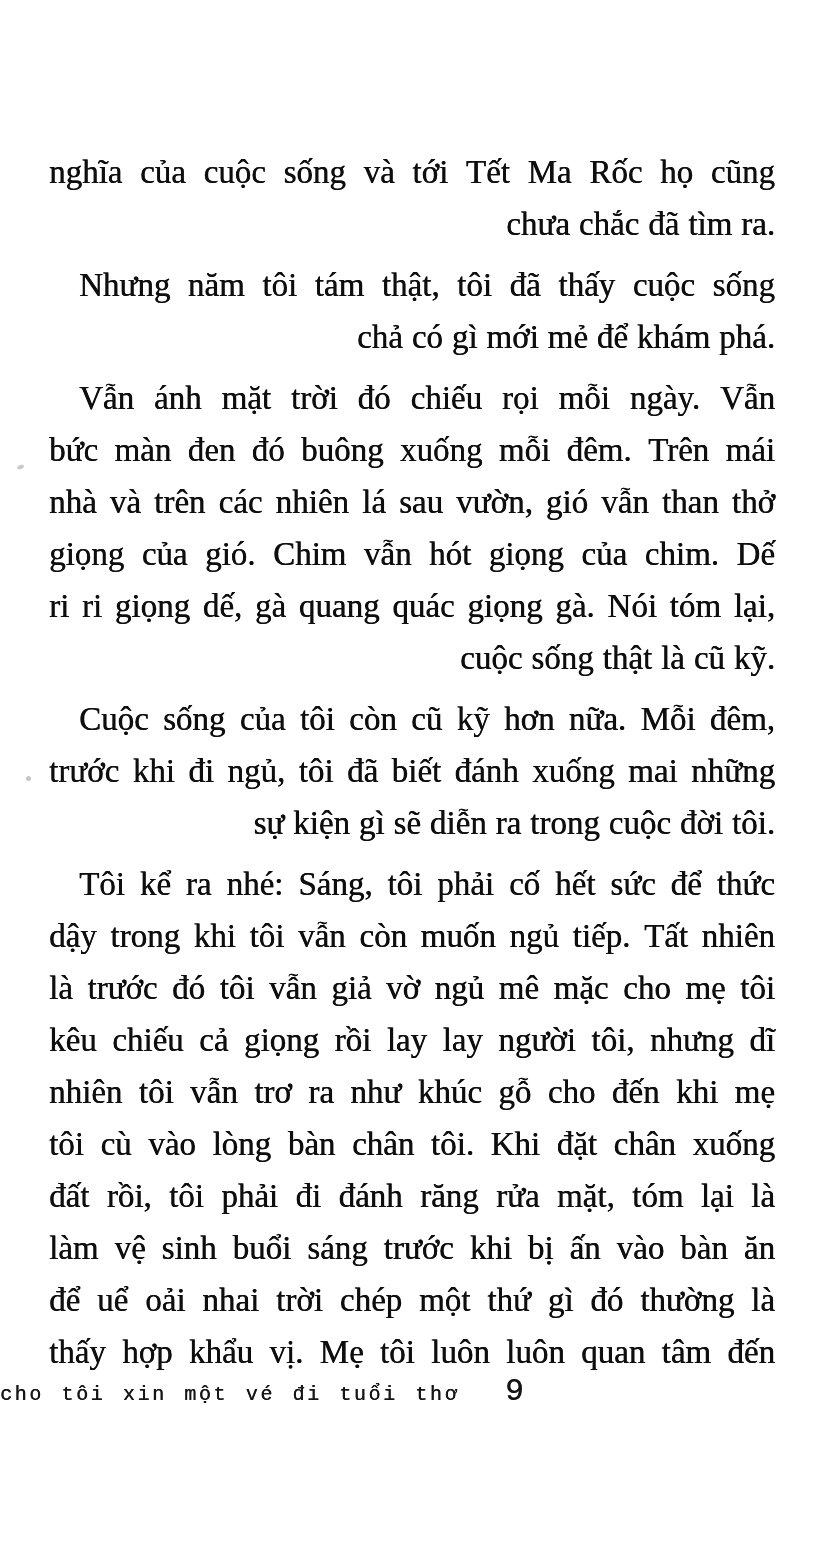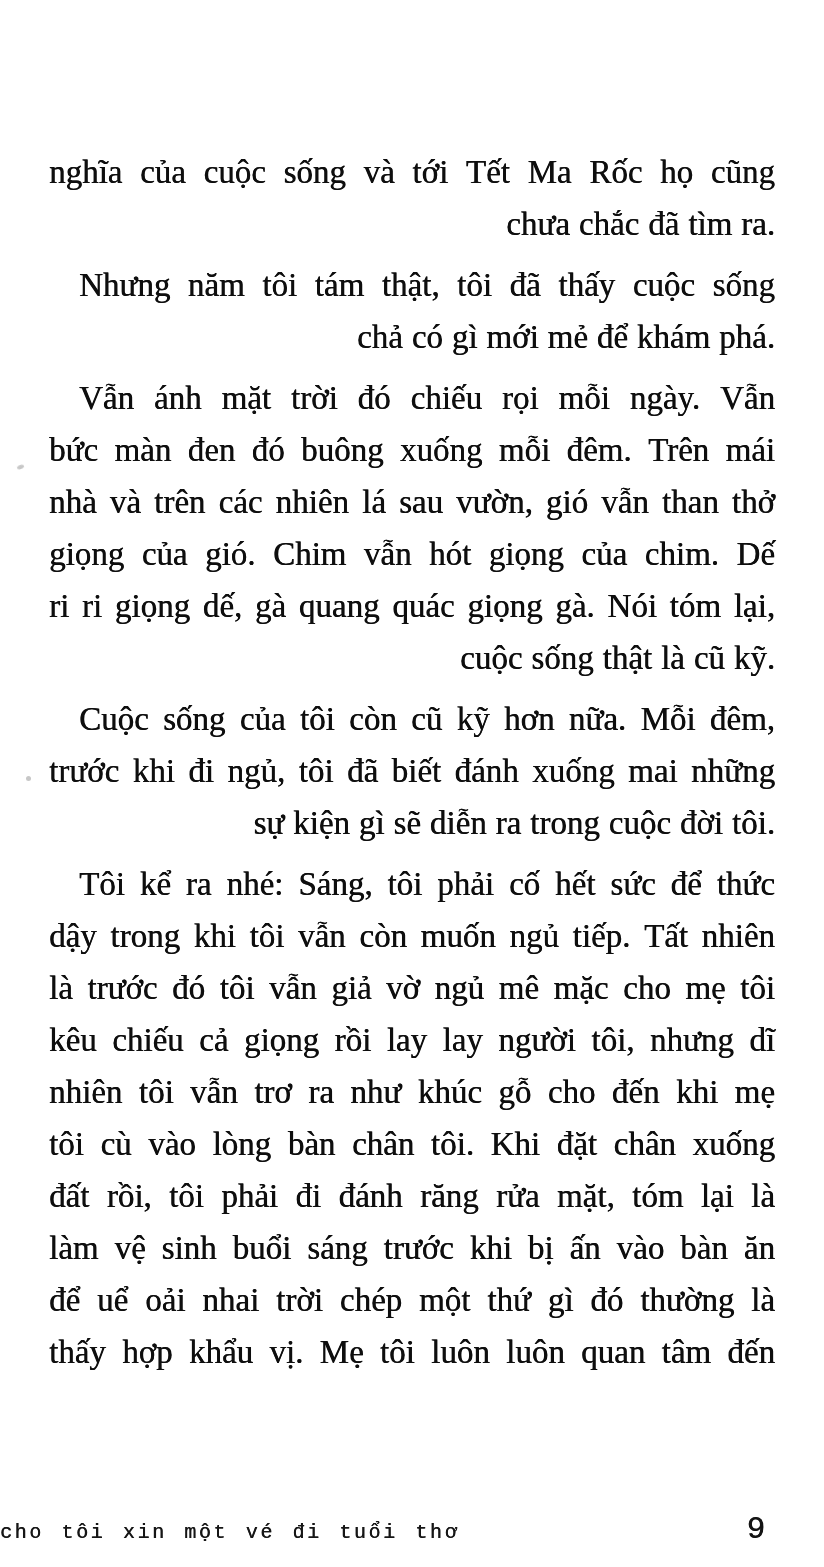--- a/index.html
+++ b/index.html
@@ -39,25 +39,25 @@
   }
   .line.short {
     justify-content: flex-end;
     gap: 0.27em;
   }
   .paragraph.indent .line:first-child {
     padding-left: 30px;
   }
   .footer {
     position: absolute;
-    top: 1512px;
+    top: 1374px;
     left: 0;
     width: 765px;
     display: flex;
-    justify-content: space-between;
+    justify-content: flex-start;
     align-items: baseline;
   }
   .running-title {
     font-family: "Liberation Mono", "DejaVu Sans Mono", monospace;
     font-size: 20px;
     letter-spacing: 2.6px;
     word-spacing: 3px;
     color: #161616;
     text-shadow: 0.4px 0 0 currentColor;
   }

